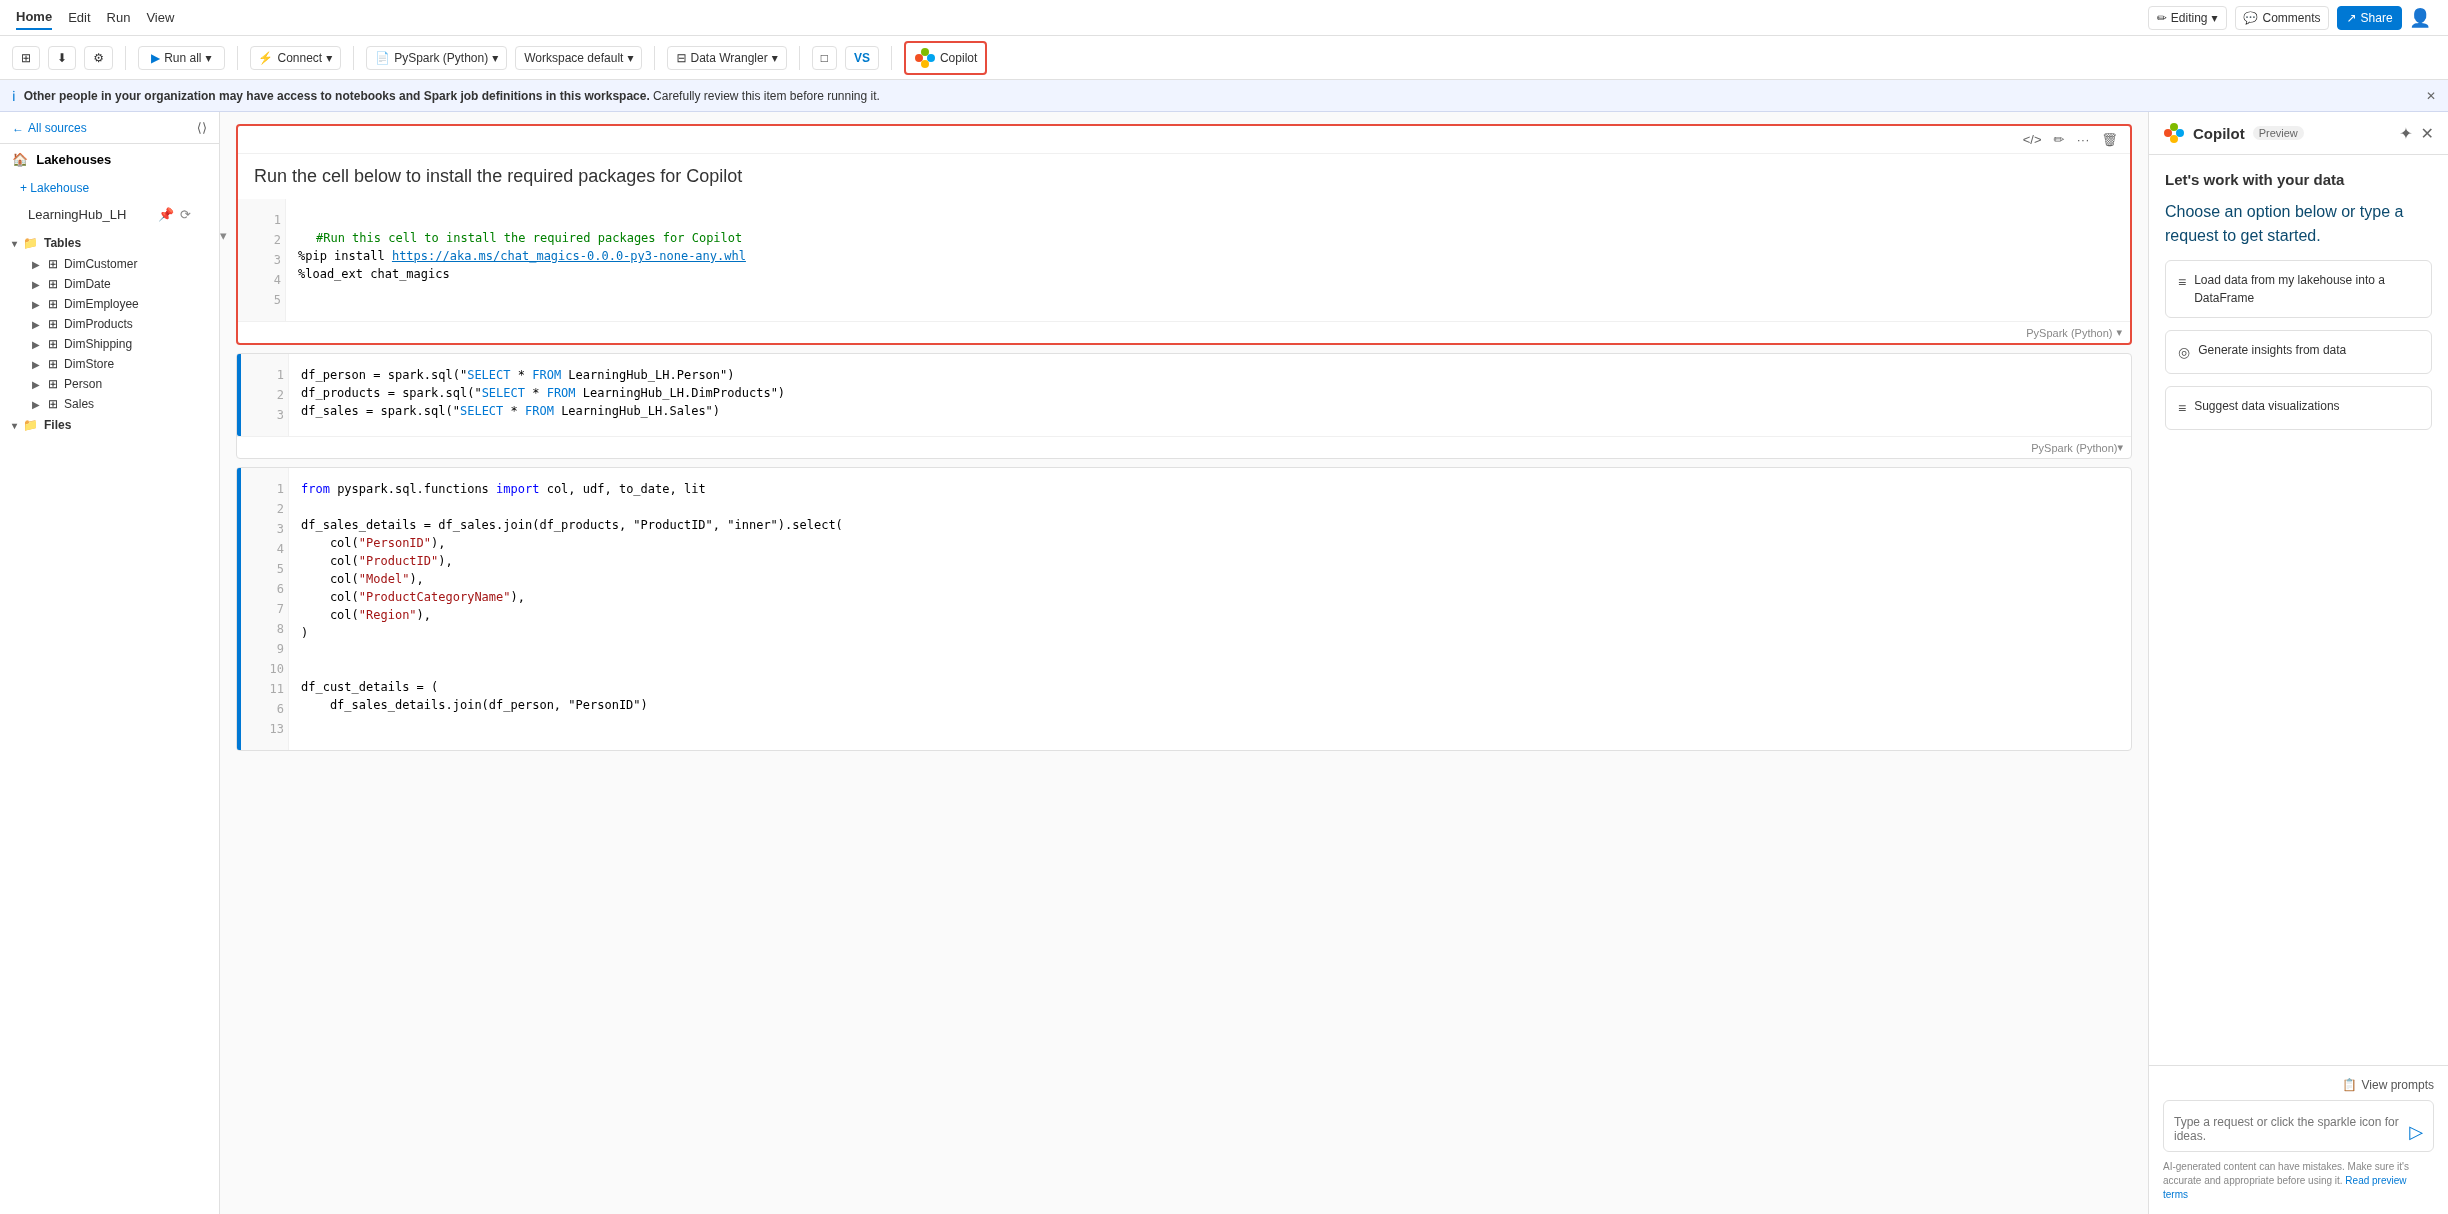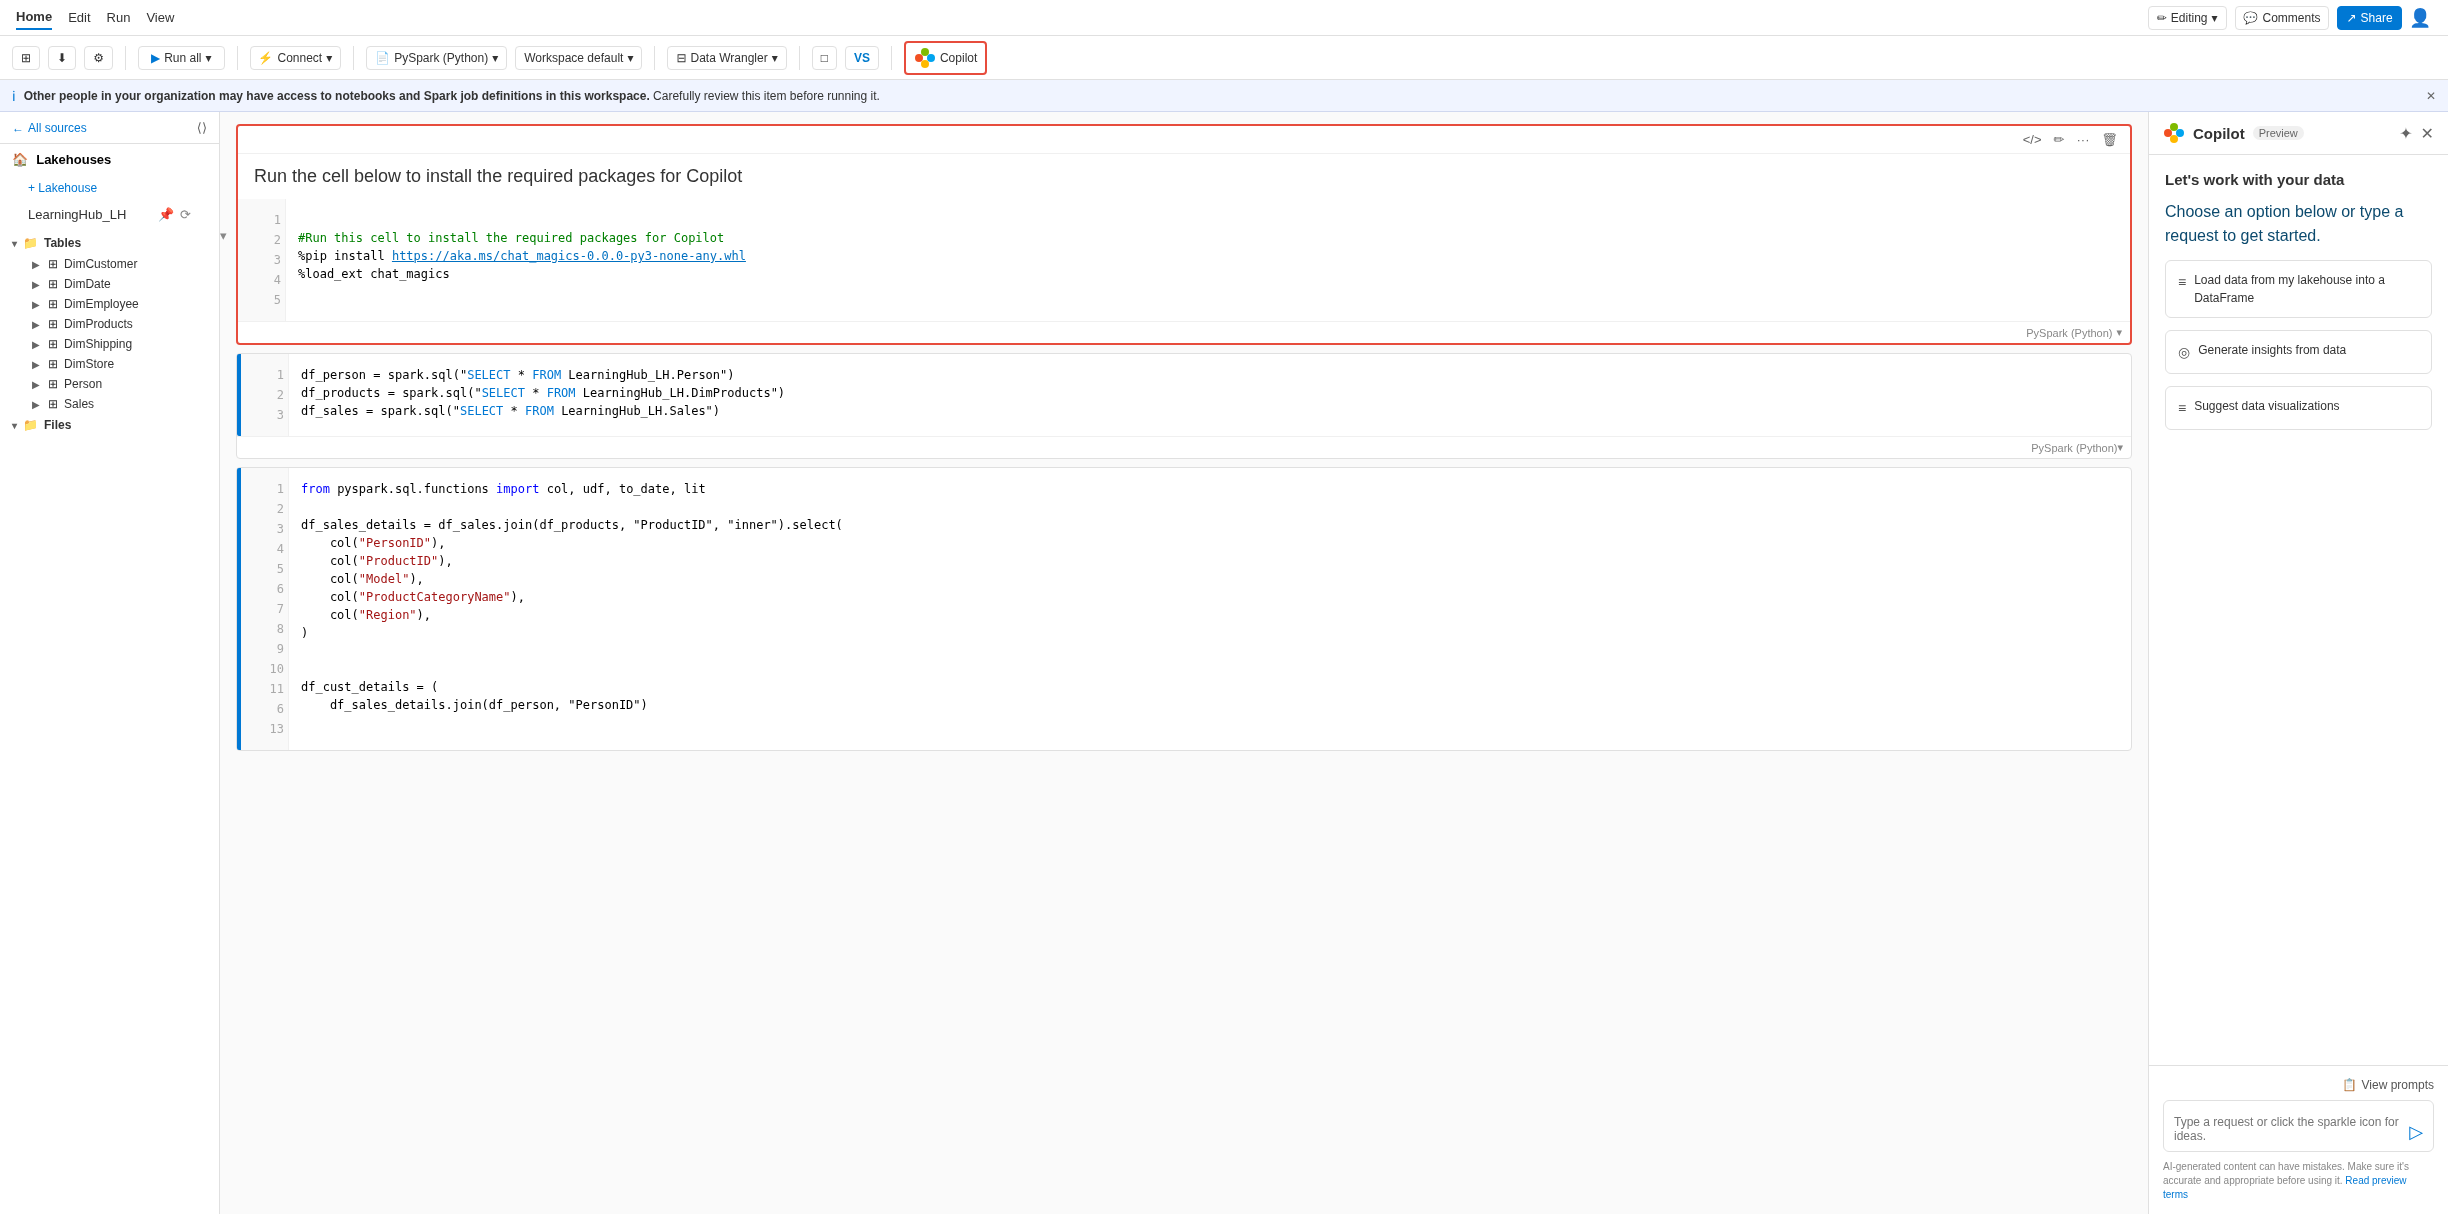--- a/index.html
+++ b/index.html
@@ -49,21 +49,21 @@
       width: 220px; background: #fff; border-right: 1px solid #e0e0e0;
       display: flex; flex-direction: column; overflow-y: auto; flex-shrink: 0;
     }
     .sidebar-header {
       display: flex; align-items: center; justify-content: space-between;
       padding: 8px 12px; border-bottom: 1px solid #e0e0e0;
     }
     .sidebar-header .back-link { color: #0078d4; font-size: 12px; cursor: pointer; display: flex; align-items: center; gap: 4px; }
     .sidebar-header .collapse-btn { cursor: pointer; color: #666; }
     .sidebar-section-title { padding: 8px 12px; font-weight: 600; font-size: 13px; display: flex; align-items: center; gap: 8px; }
-    .sidebar-add-btn { padding: 6px 28px; color: #0078d4; font-size: 12px; cursor: pointer; display: flex; align-items: flex-end; gap: 4px; }
+    .sidebar-add-btn { padding: 6px 20px; color: #0078d4; font-size: 12px; cursor: pointer; display: flex; align-items: flex-end; gap: 4px; }
     .lakehouse-name { padding: 6px 28px; font-size: 13px; color: #333; display: flex; align-items: center; justify-content: space-between; }
     .lakehouse-name .actions { display: flex; gap: 6px; color: #888; }
     .tree-section { padding: 4px 0; }
     .tree-item {
       display: flex; align-items: center; gap: 6px;
       padding: 3px 12px 3px 16px; cursor: pointer; font-size: 12px; color: #333;
     }
     .tree-item .expand-icon { font-size: 10px; color: #666; width: 10px; }
     .tree-group { font-weight: 600; padding: 4px 12px; font-size: 12px; color: #333; display: flex; align-items: center; gap: 6px; }
     .tree-group .expand-icon { font-size: 10px; color: #666; }
@@ -96,21 +96,21 @@
       display: flex; justify-content: flex-end; align-items: center;
       padding: 4px 8px; border-top: 1px solid #f0f0f0;
       font-size: 11px; color: #888;
     }
 
     .cell-title { padding: 12px 16px; font-size: 18px; font-weight: 400; color: #333; }
 
     
     .kw-blue { color: #0000ff; }
     .kw-string { color: #a31515; }
-    .kw-comment { color: #008000; }
+    .kw-comment { color: #008000; margin-left: 18px; }
     .kw-url { color: #0070c1; text-decoration: underline; }
     .kw-select { color: #0078d4; }
     .kw-from { color: #0078d4; }
 
     
     .copilot-panel {
       width: 300px; border-left: 1px solid #e0e0e0; background: #fff;
       display: flex; flex-direction: column; flex-shrink: 0;
     }
     .copilot-header {

